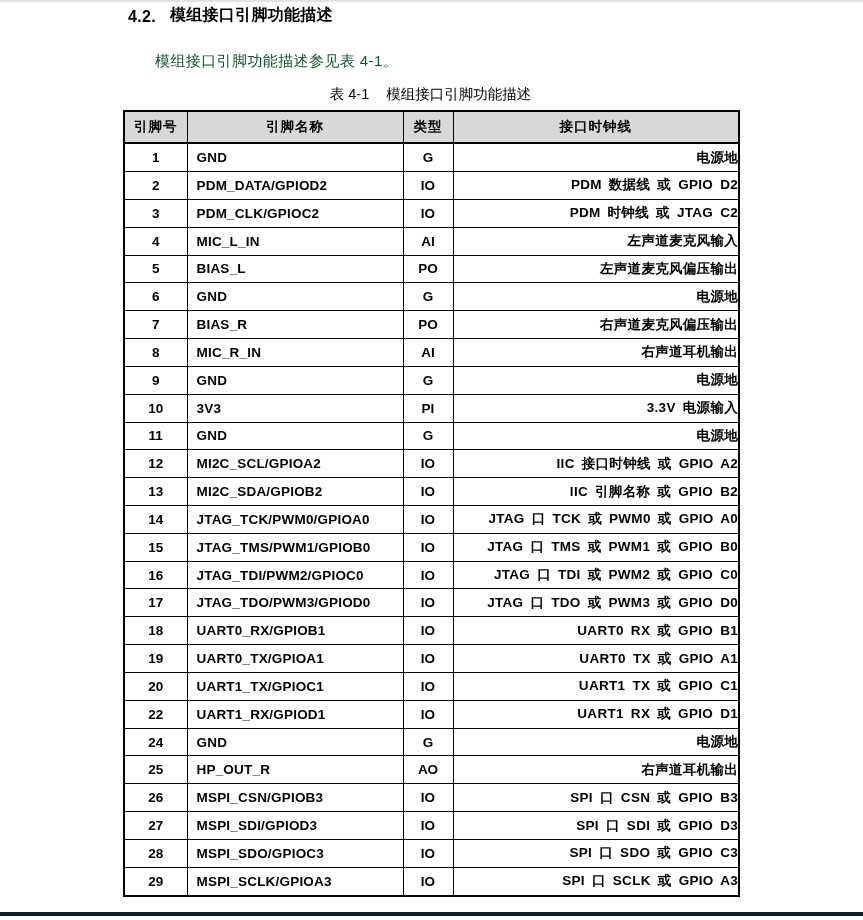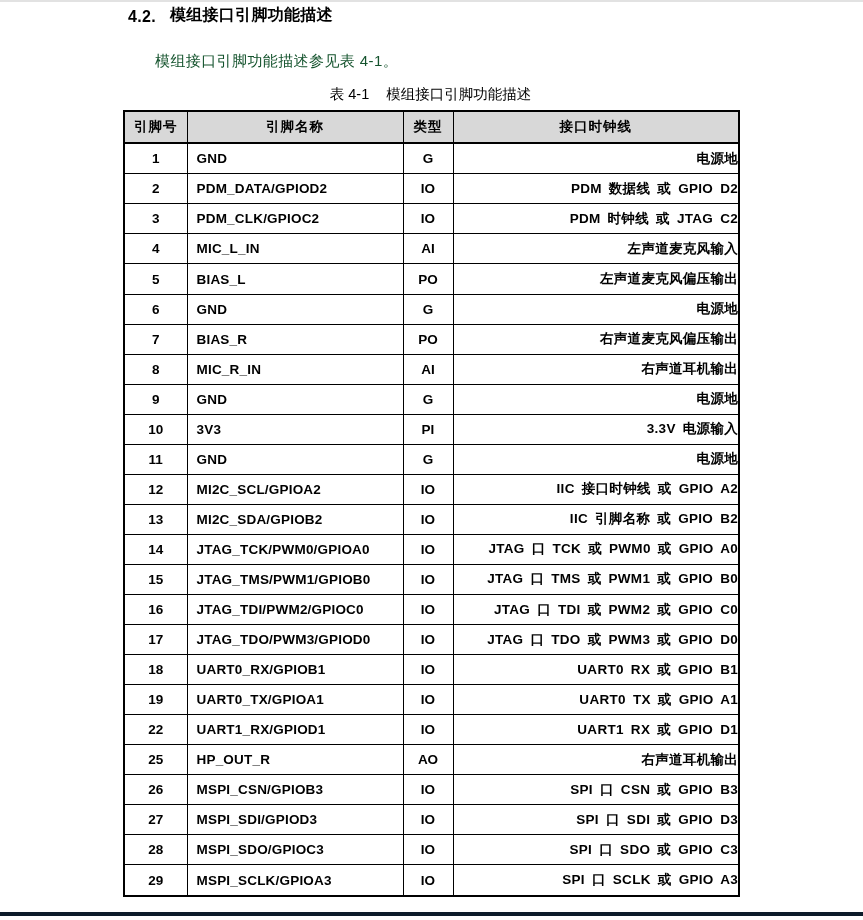--- a/index.html
+++ b/index.html
@@ -213,24 +213,36 @@
       <td class="c-type">IO</td>
       <td class="c-desc">UART0 RX 或 GPIO B1</td>
     </tr>
         <tr>
       <td class="c-pin">19</td>
       <td class="c-name">UART0_TX/GPIOA1</td>
       <td class="c-type">IO</td>
       <td class="c-desc">UART0 TX 或 GPIO A1</td>
     </tr>
         <tr>
+      <td class="c-pin">20</td>
+      <td class="c-name">UART1_TX/GPIOC1</td>
+      <td class="c-type">IO</td>
+      <td class="c-desc">UART1 TX 或 GPIO C1</td>
+    </tr>
+        <tr>
       <td class="c-pin">22</td>
       <td class="c-name">UART1_RX/GPIOD1</td>
       <td class="c-type">IO</td>
       <td class="c-desc">UART1 RX 或 GPIO D1</td>
+    </tr>
+        <tr>
+      <td class="c-pin">24</td>
+      <td class="c-name">GND</td>
+      <td class="c-type">G</td>
+      <td class="c-desc">电源地</td>
     </tr>
         <tr>
       <td class="c-pin">25</td>
       <td class="c-name">HP_OUT_R</td>
       <td class="c-type">AO</td>
       <td class="c-desc">右声道耳机输出</td>
     </tr>
         <tr>
       <td class="c-pin">26</td>
       <td class="c-name">MSPI_CSN/GPIOB3</td>

